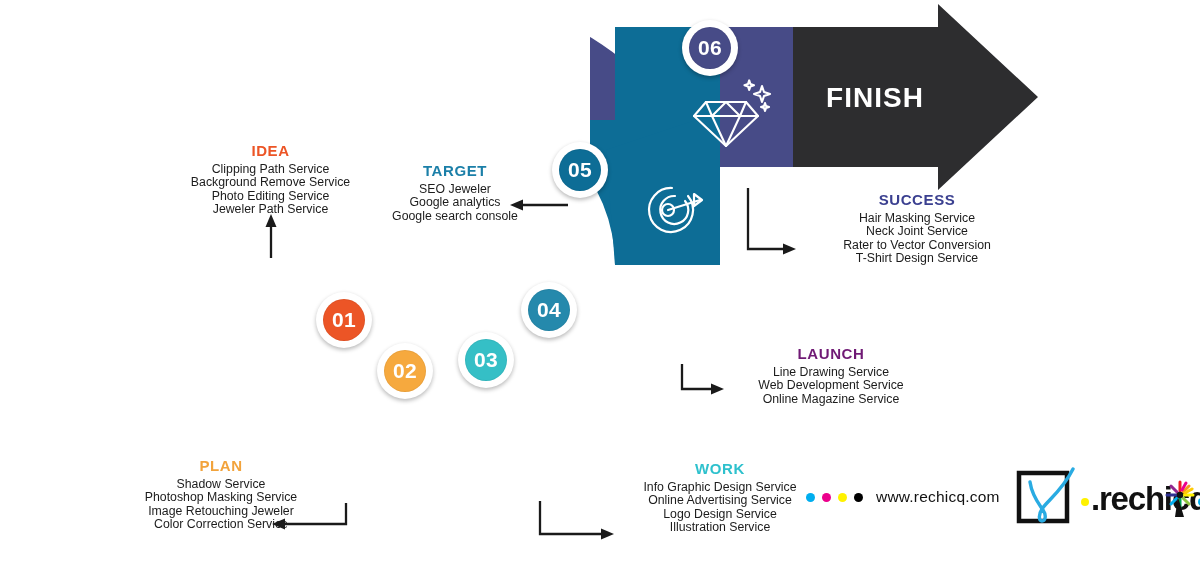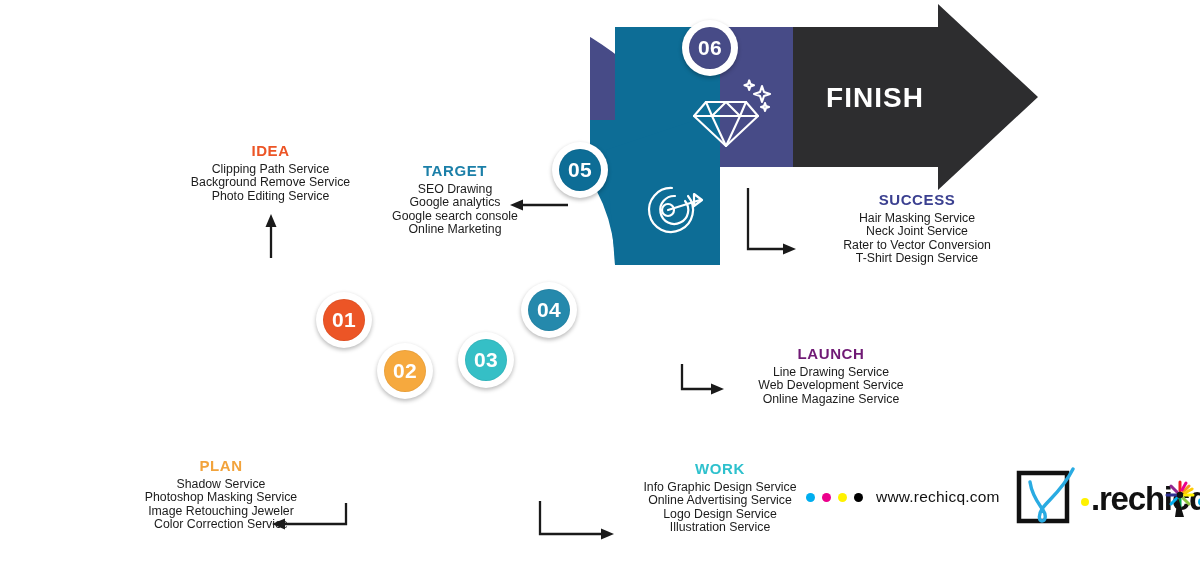--- a/index.html
+++ b/index.html
@@ -212,28 +212,28 @@
     <div class="inner" style="background:#474b87;">
       <span>06</span>
     </div>
   </div>
 
   <div class="block" id="blk-idea">
     <p class="ttl" style="color:#ec5526;">IDEA</p>
     <div class="li">Clipping Path Service</div>
     <div class="li">Background Remove Service</div>
     <div class="li">Photo Editing Service</div>
+    <div class="li">Jeweler Path Service</div>
   </div>
 
   <div class="block" id="blk-target">
     <p class="ttl" style="color:#1b7fa8;margin-top:20px;">TARGET</p>
-    <div class="li">SEO Drawing</div>
+    <div class="li">SEO Jeweler</div>
     <div class="li">Google analytics</div>
     <div class="li">Google search console</div>
-    <div class="li">Online Marketing</div>
   </div>
 
   <div class="block" id="blk-success">
     <p class="ttl" style="color:#3b4090;">SUCCESS</p>
     <div class="li">Hair Masking Service</div>
     <div class="li">Neck Joint Service</div>
     <div class="li">Rater to Vector Conversion</div>
     <div class="li">T-Shirt Design Service</div>
   </div>
 

